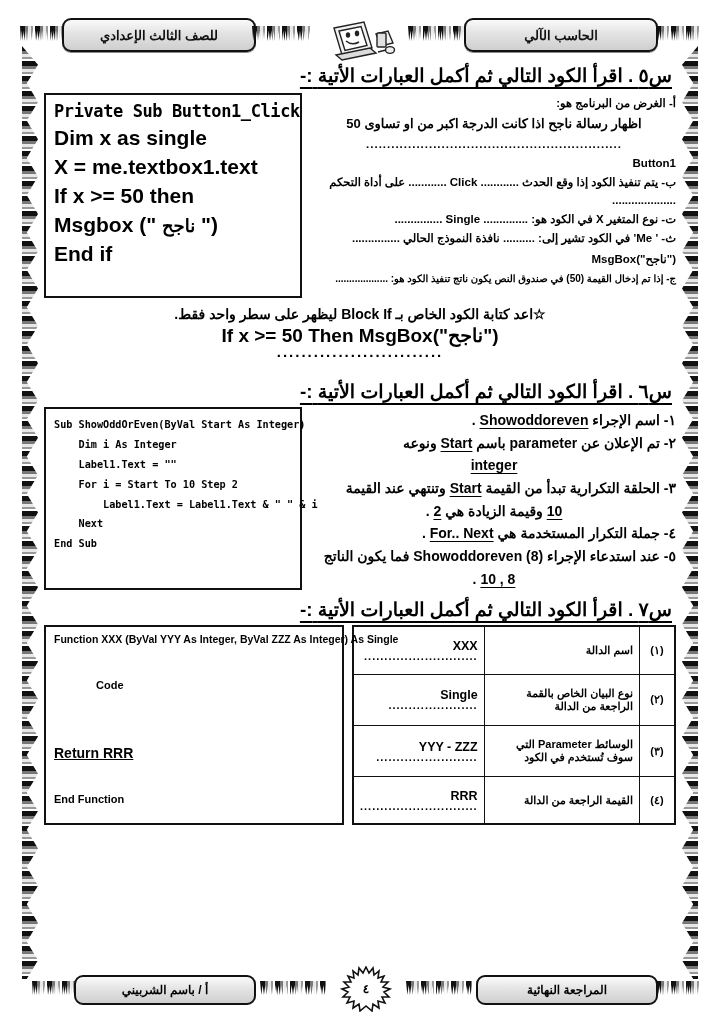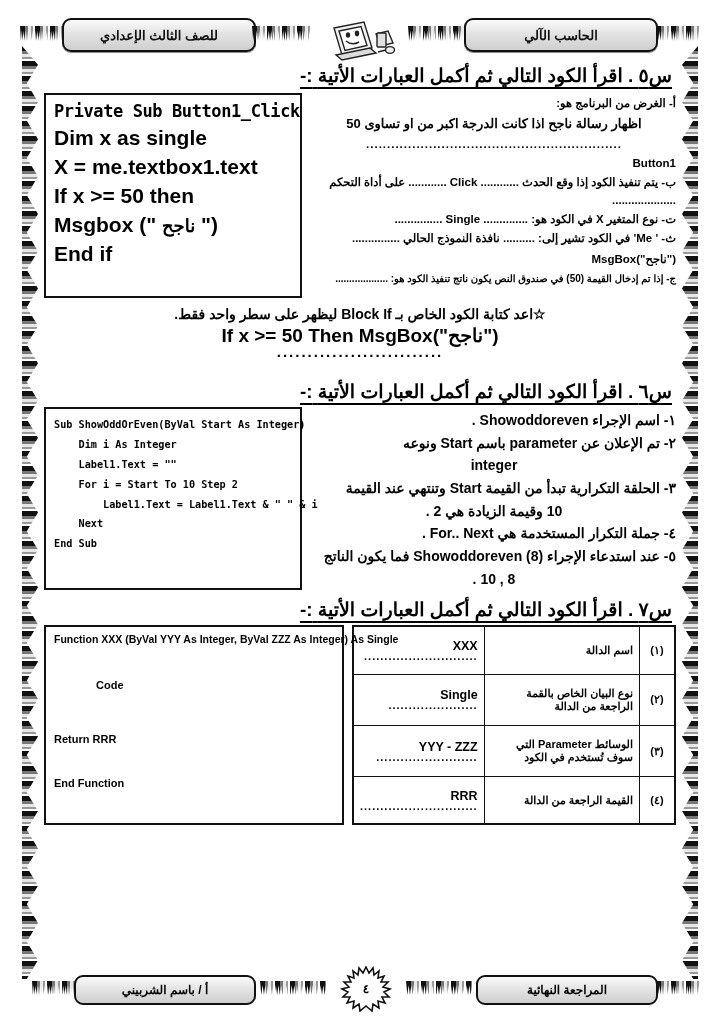--- a/index.html
+++ b/index.html
@@ -114,29 +114,29 @@
 
   
   .q6row{display:flex;align-items:stretch;gap:10px;margin-top:4px;}
   .code6{width:258px;min-height:180px;}
   .code6 pre{
     margin:0;font-family:"DejaVu Sans Mono","Liberation Mono",monospace;
     font-weight:bold;font-size:10.2px;line-height:1.95;white-space:pre;
   }
   .q6right{flex:1;direction:rtl;text-align:right;padding-top:2px;}
   .q6line{font-weight:bold;font-size:14px;line-height:1.62;}
-  .u{text-underline-offset:3px;}
+  .u{text-decoration:underline;text-underline-offset:3px;}
   .q6line .en{direction:ltr;unicode-bidi:embed;display:inline-block;}
 
   
   .q7row{display:flex;align-items:stretch;gap:8px;margin-top:4px;}
   .code7{width:300px;min-height:200px;position:relative;}
   .code7 .fl{font-weight:bold;font-size:10.5px;white-space:nowrap;}
   .code7 .cd{font-weight:bold;font-size:11px;margin-top:34px;margin-left:42px;}
-  .code7 .rr{font-weight:bold;font-size:11px;margin-top:42px;}
+  .code7 .rr{font-weight:bold;font-size:14px;margin-top:54px;text-decoration:underline;}
   .code7 .ef{font-weight:bold;font-size:11px;margin-top:32px;}
 
   table.q7{
     flex:1;border-collapse:collapse;direction:rtl;
     border:2px solid #111;
   }
   table.q7 td{
     border:1px solid #111;padding:4px 6px;vertical-align:middle;
     font-weight:bold;
   }

